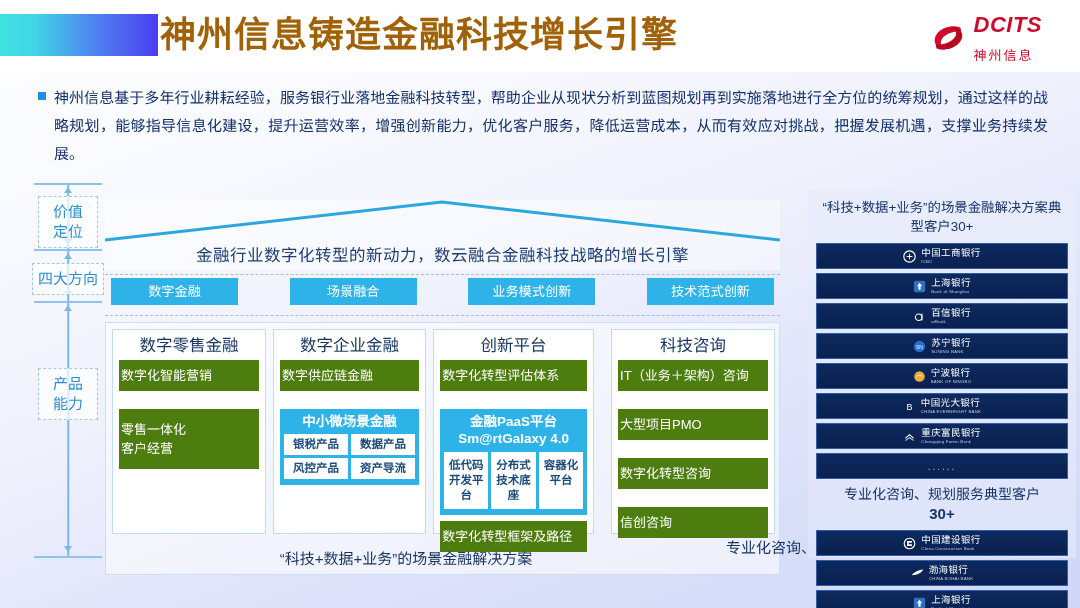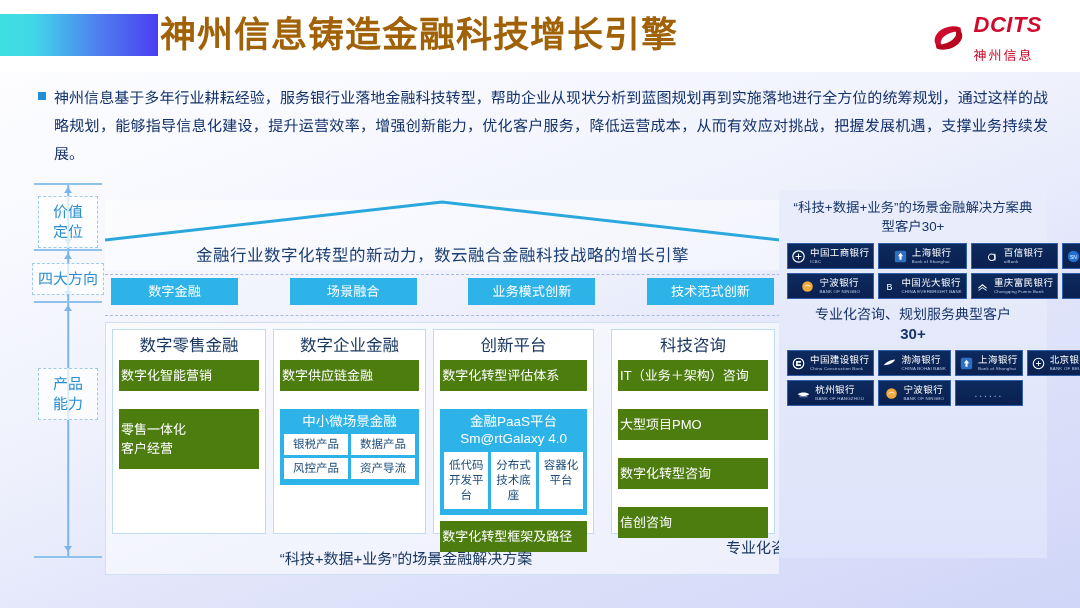--- a/index.html
+++ b/index.html
@@ -147,20 +147,21 @@
   .blue-box {
     background: #4d7c0f; color: #ffffff;
     font-size: 13px; text-align: left;
     padding: 6px 2px; margin-bottom: 18px;
     line-height: 19px;
   }
   .blue-box.tall { padding: 11px 2px; }
   .paas {
     background: #2eb3e8; color: #ffffff; padding: 4px 4px 6px 4px;
     margin-bottom: 6px;
+    font-weight: bold;
   }
   .paas-title { font-size: 13.5px; text-align: center; line-height: 17px; }
   .subgrid2 {
     display: grid; grid-template-columns: 1fr 1fr; gap: 3px; margin-top: 4px;
   }
   .subgrid3 {
     display: grid; grid-template-columns: 1fr 1fr 1fr; gap: 3px; margin-top: 5px;
   }
   .sub-box {
     background: #ffffff; color: #1a4b79; font-size: 11.5px;
@@ -171,36 +172,36 @@
     position: absolute; bottom: 6px; left: 0; width: 100%;
     text-align: center; font-size: 15px; color: #17355f;
   }
   .col4-footer {
     position: absolute; left: 612px; top: 336px; width: 168px;
     text-align: center; font-size: 15px; color: #17355f;
   }
 
   
   .right-panel {
-    position: absolute; left: 779px; top: 190px;
+    position: absolute; left: 808px; top: 190px;
     width: 268px; height: 368px;
     background: linear-gradient(180deg, #e9edfb 0%, #dde3fa 100%);
     padding: 8px 8px 6px 8px;
   }
   .cust-head {
     font-size: 13.4px; color: #18356b; line-height: 19px;
     text-align: center; margin-bottom: 7px;
   }
   .cust-head.second {
     text-align: center; margin-top: 6px; margin-bottom: 6px;
     font-size: 14px; line-height: 19px;
   }
   .cust-head .big { font-weight: bold; font-size: 15px; }
   .logo-grid {
-    display: grid; grid-template-columns: 1fr 1fr 1fr 1fr;
+    display: grid; grid-template-columns: 1fr;
     gap: 4px;
   }
   .bank {
     background: linear-gradient(180deg, #0d2a5e 0%, #0a2050 100%);
     border: 1px solid #2f5fa8;
     height: 26px;
     display: flex; align-items: center; justify-content: center; gap: 5px;
     padding: 0 4px;
   }
   .bank-mark {

